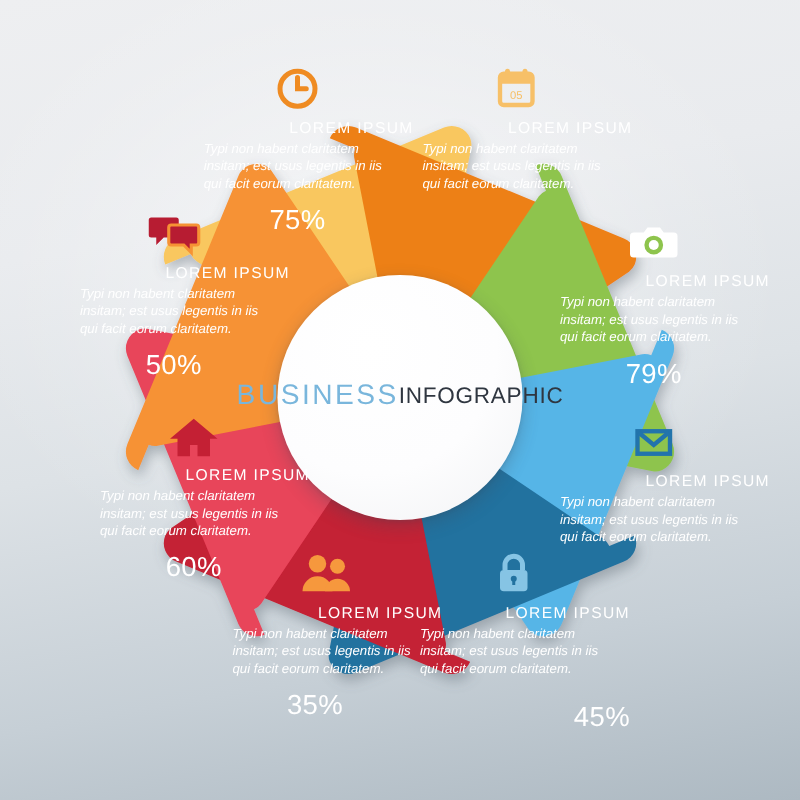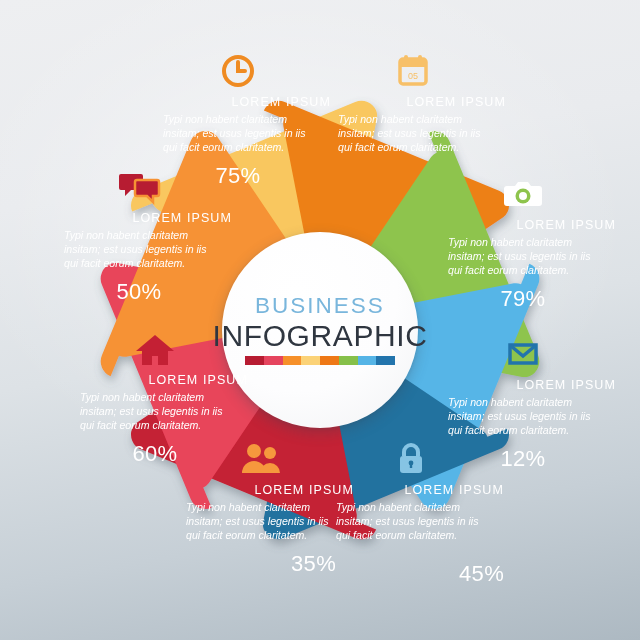--- a/index.html
+++ b/index.html
@@ -34,41 +34,41 @@
     top: 0;
     width: 640px;
     height: 640px;
   }
   .wheel svg { display: block; }
 
   
   .hub {
     position: absolute;
     left: 222px;
-    top: 232px;
+    top: 220px;
     width: 196px;
     height: 196px;
     border-radius: 50%;
     background: radial-gradient(circle at 38% 30%, #ffffff 0%, #fdfdfe 55%, #f1f2f4 100%);
     box-shadow: 0 5px 14px rgba(60,70,85,0.30), 0 1px 3px rgba(60,70,85,0.18);
     display: flex;
-    flex-direction: column;
+    flex-direction: row;
     align-items: center;
     justify-content: center;
   }
   .hub-title {
     font-size: 22.5px;
     letter-spacing: 2.0px;
     color: #79B6DC;
     font-weight: 400;
     line-height: 1;
     margin-bottom: 3px;
   }
   .hub-sub {
-    font-size: 30px;
+    font-size: 18px;
     letter-spacing: 0.6px;
     color: #2F3640;
     font-weight: 400;
     line-height: 1;
     margin-bottom: 5px;
   }
   .hub-bar {
     display: flex;
     width: 150px;
     height: 9px;
@@ -108,21 +108,21 @@
     font-style: italic;
   }
   .seg-pct {
     font-size: 22px;
     color: #ffffff;
     margin-top: 8px;
     font-weight: 400;
     letter-spacing: 0.3px;
   }
   .pct-left  { text-align: right;  padding-left: 18px; margin-top: 18px; }
-  .pct-right { text-align: right; padding-right: 18px; }
+  .pct-right { padding-right: 18px; }
   .pct-mid   { text-align: center; }
 
   
   #c-clock  { left: 145px; top:  52px; }
   #c-cal    { left: 320px; top:  52px; }
   #c-cam    { left: 430px; top: 175px; }
   #c-mail   { left: 430px; top: 335px; }
   #c-lock   { left: 318px; top: 440px; }
   #c-people { left: 168px; top: 440px; }
   #c-home   { left:  62px; top: 330px; }
@@ -298,21 +298,20 @@
 
   <div class="seg-content" id="c-mail">
     <span class="seg-icon">
       <svg width="40" height="38" viewBox="0 0 40 38">
         <rect x="7" y="10" width="26" height="18" fill="none" stroke="#2274AC" stroke-width="3.5"></rect>
         <path d="M8 11 L20 21 L32 11" fill="none" stroke="#2274AC" stroke-width="3.5"></path>
       </svg>
     </span>
     <div class="seg-head">LOREM IPSUM</div>
     <div class="seg-body">Typi non habent claritatem insitam; est usus legentis in iis qui facit eorum claritatem.</div>
-    <div class="seg-pct pct-mid">12%</div>
   </div>
 
   <div class="seg-content" id="c-lock">
     <span class="seg-icon">
       <svg width="38" height="38" viewBox="0 0 38 38">
         <path d="M12 16 v-4 a7 7 0 0 1 14 0 v4" fill="none" stroke="#86C4E4" stroke-width="4"></path>
         <rect x="8" y="16" width="22" height="17" rx="3" fill="#86C4E4"></rect>
         <circle cx="19" cy="23" r="2.4" fill="#22729F"></circle>
         <rect x="17.8" y="23" width="2.4" height="5" fill="#22729F"></rect>
       </svg>

